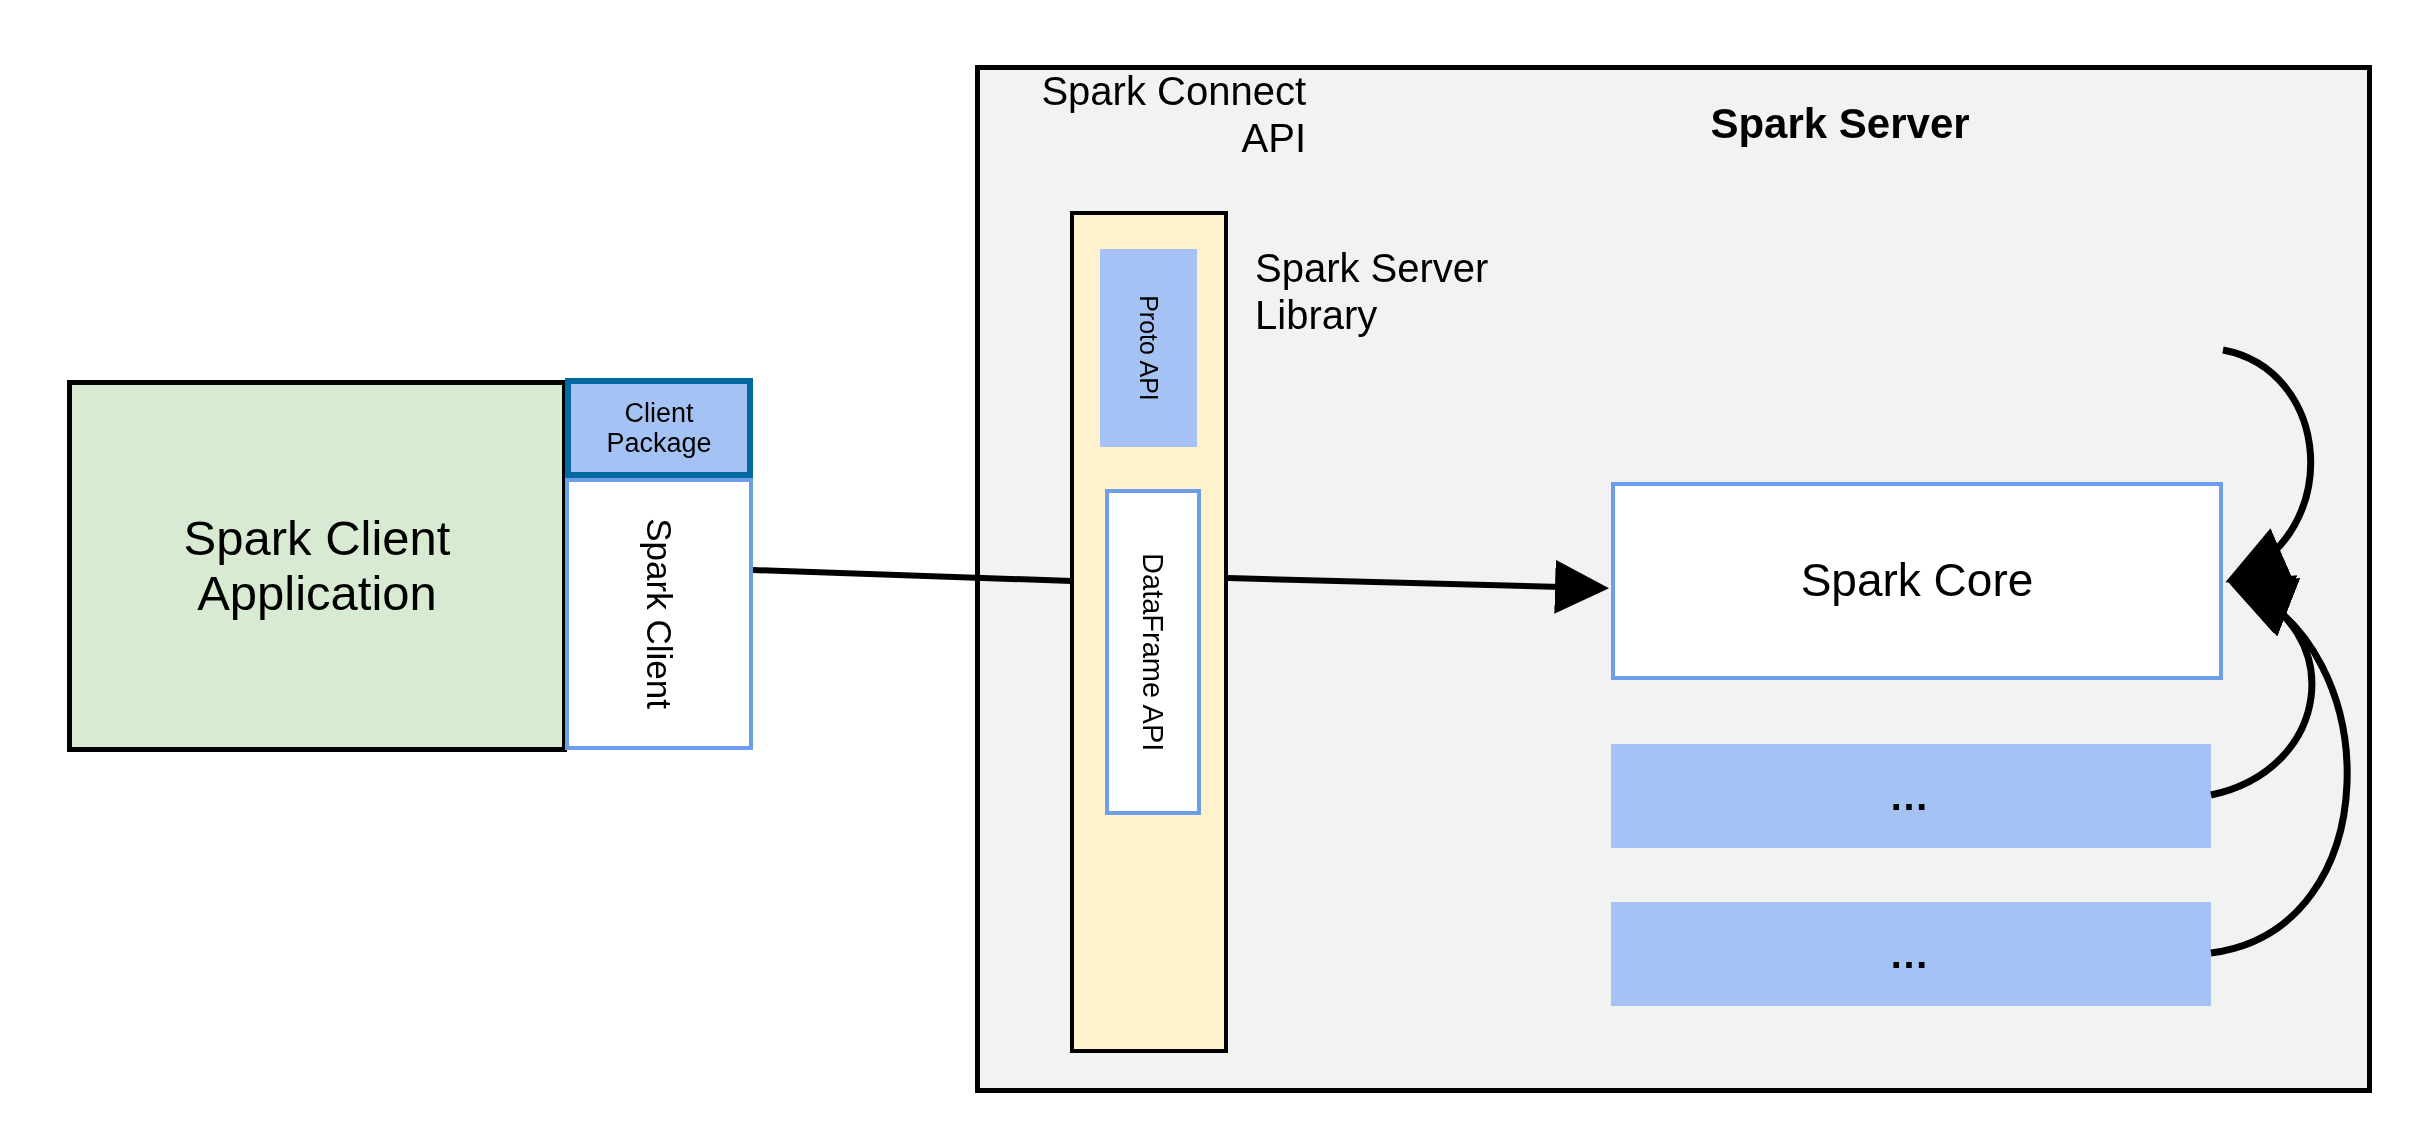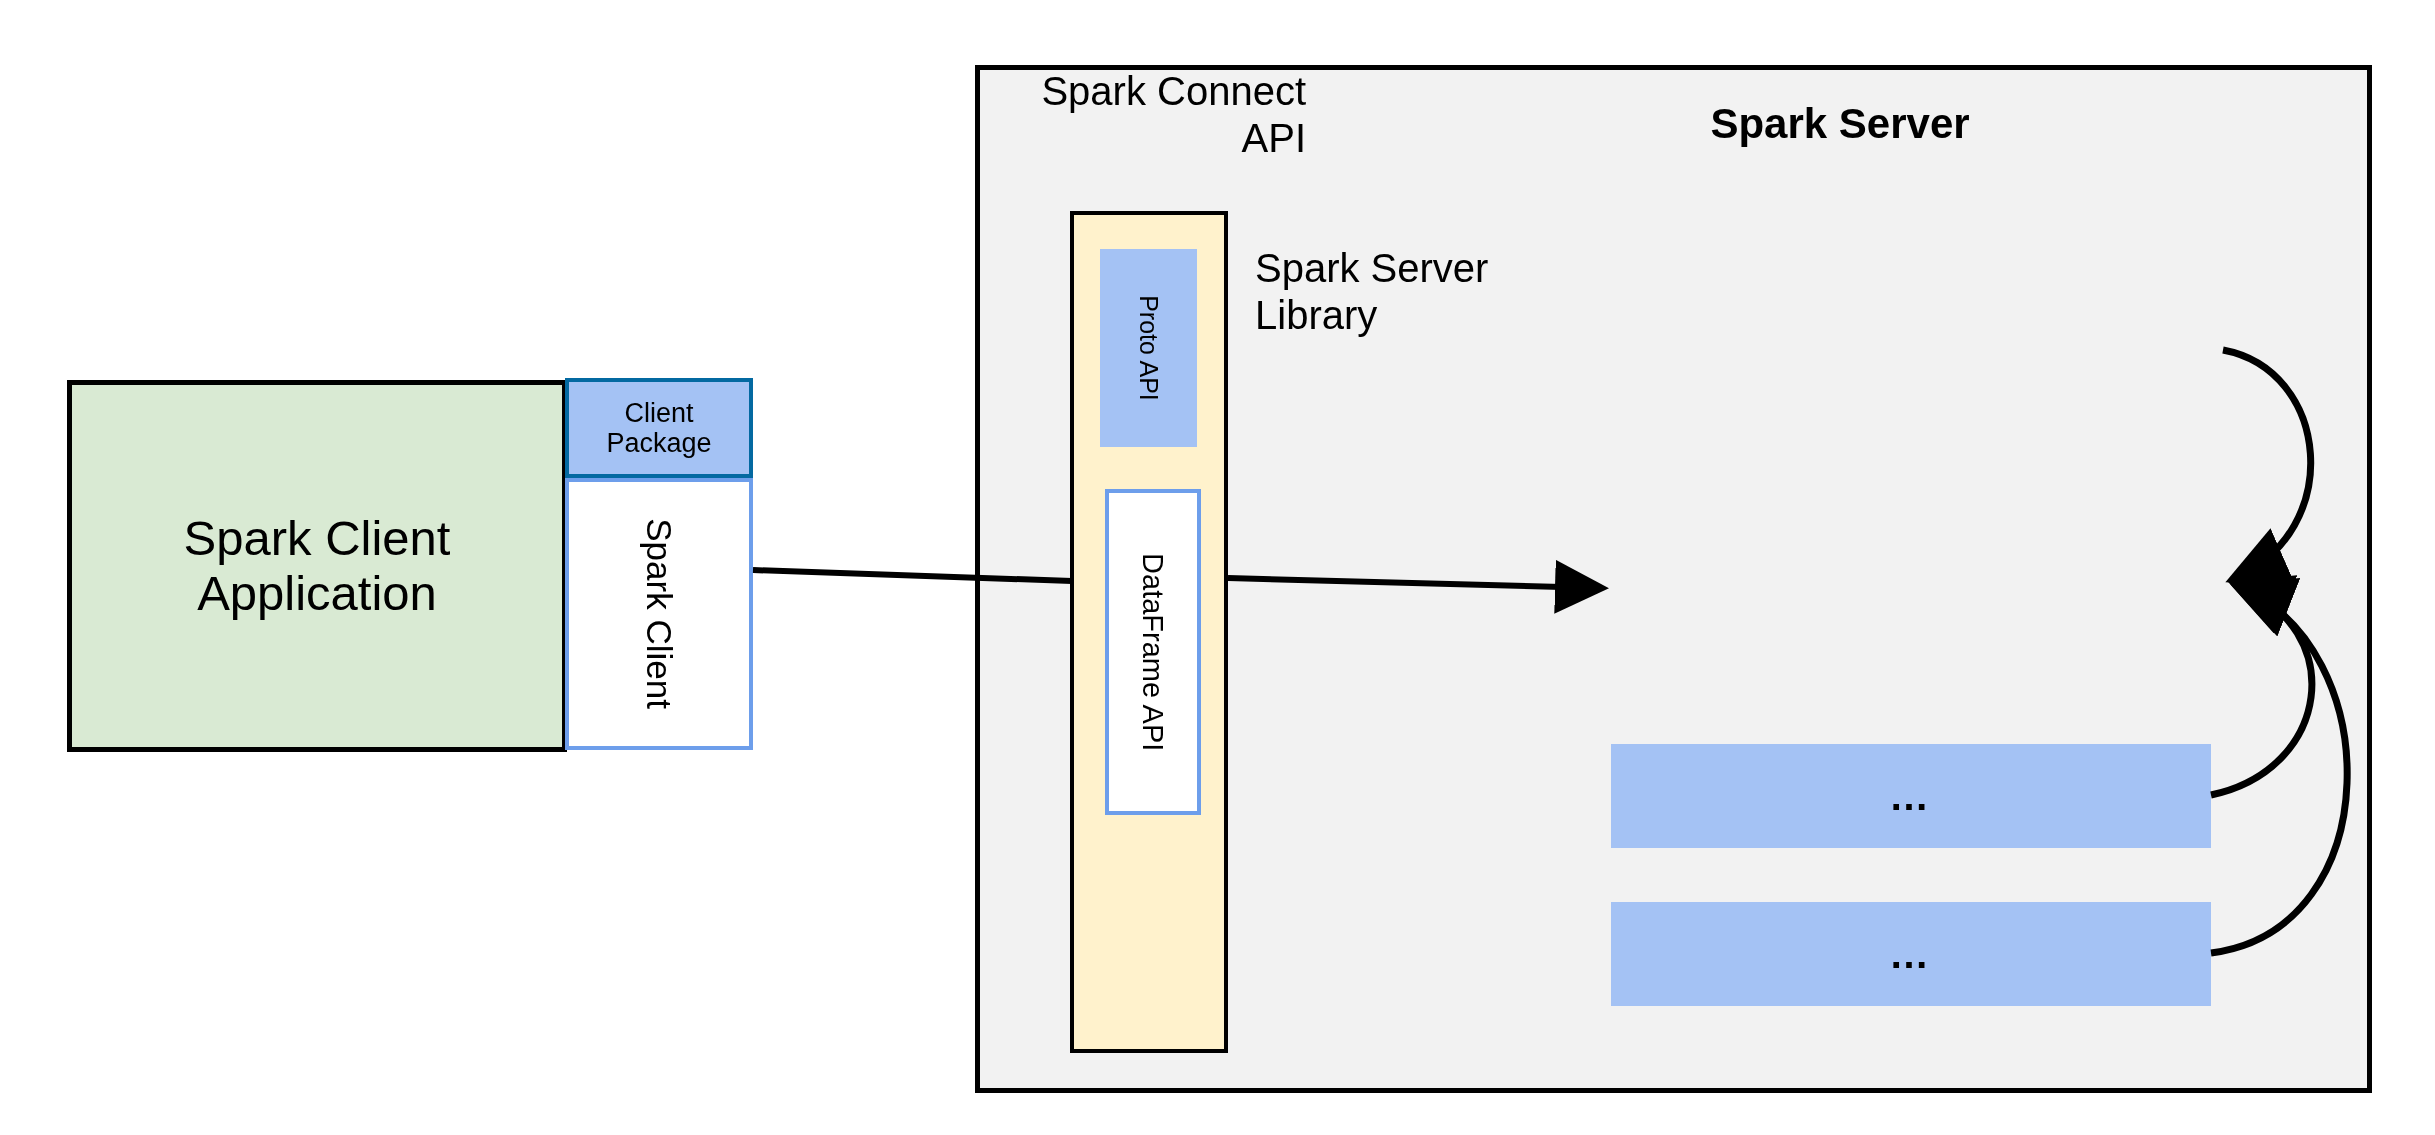--- a/index.html
+++ b/index.html
@@ -42,21 +42,21 @@
     font-size: 49px;
   }
 
   
   #client-package {
     left: 565px;
     top: 378px;
     width: 188px;
     height: 100px;
     background: #A4C2F4;
-    border: 4px solid #0369a1;
+    border: 6px solid #0369a1;
     font-size: 27px;
   }
 
   
   #spark-client {
     left: 565px;
     top: 478px;
     width: 188px;
     height: 272px;
     background: #FFFFFF;
@@ -221,20 +221,21 @@
 
   <div class="box" id="proto-api">
     <span class="vlabel">Proto API</span>
   </div>
 
   <div class="box" id="dataframe-api">
     <span class="vlabel">DataFrame API</span>
   </div>
 
 
+  <div class="box" id="spark-core">Spark Core</div>
 
   <div class="box" id="dots-1">…</div>
 
   <div class="box" id="dots-2">…</div>
 
   <div class="box" id="client-app">Spark Client
 Application</div>
 
   <div class="box" id="client-package">Client
 Package</div>

